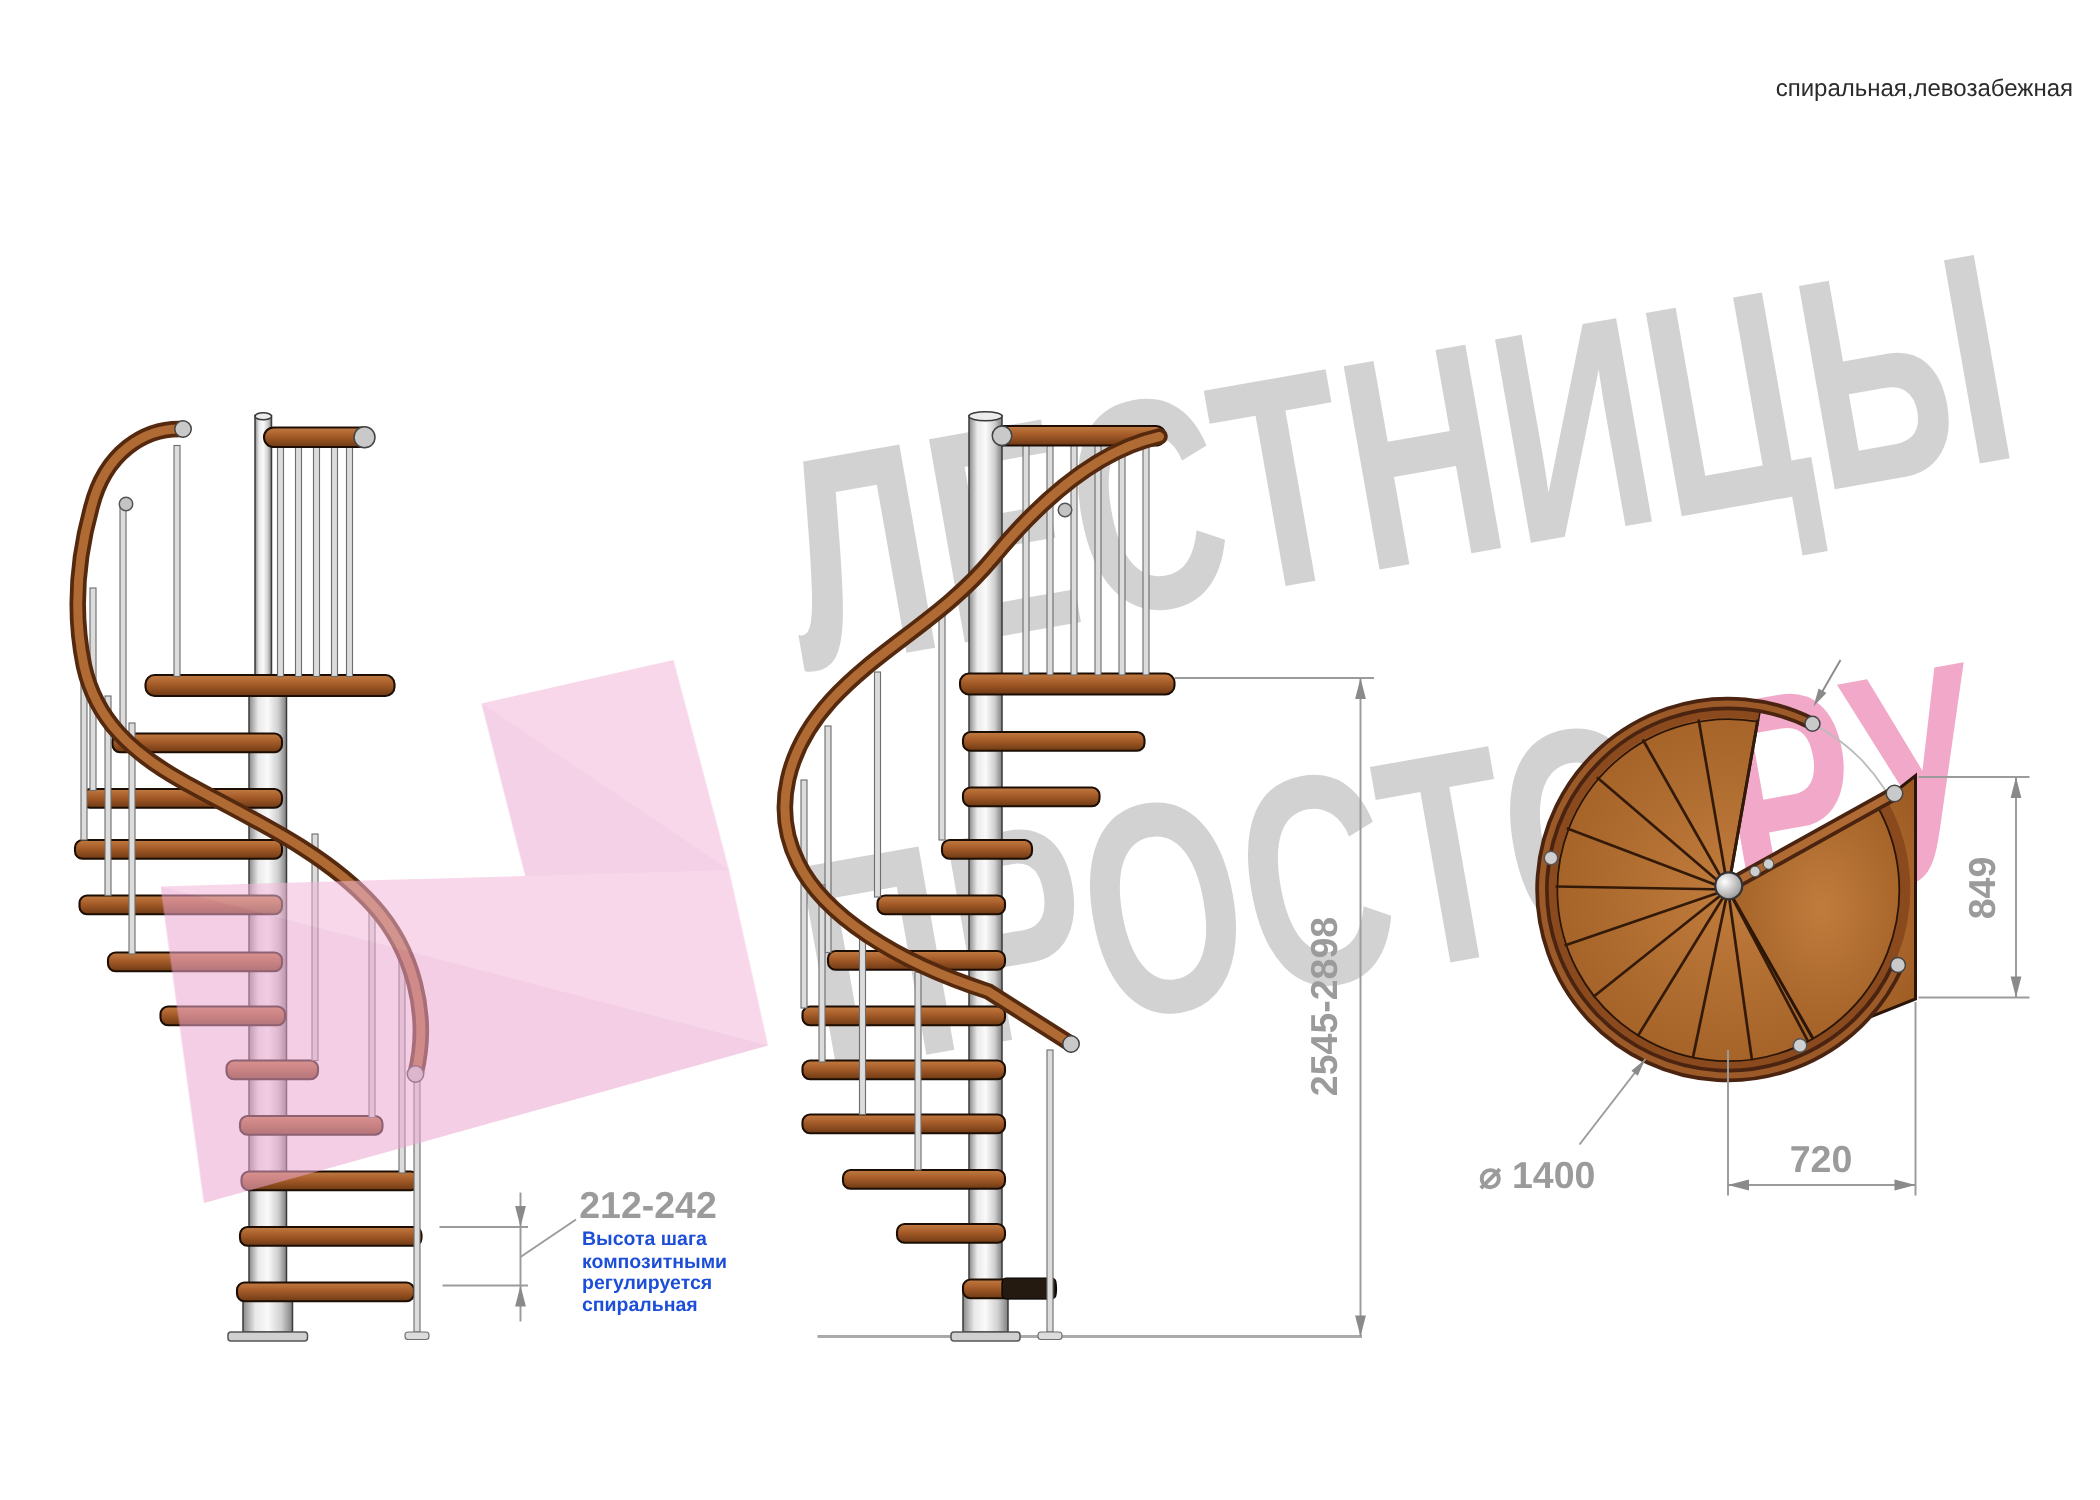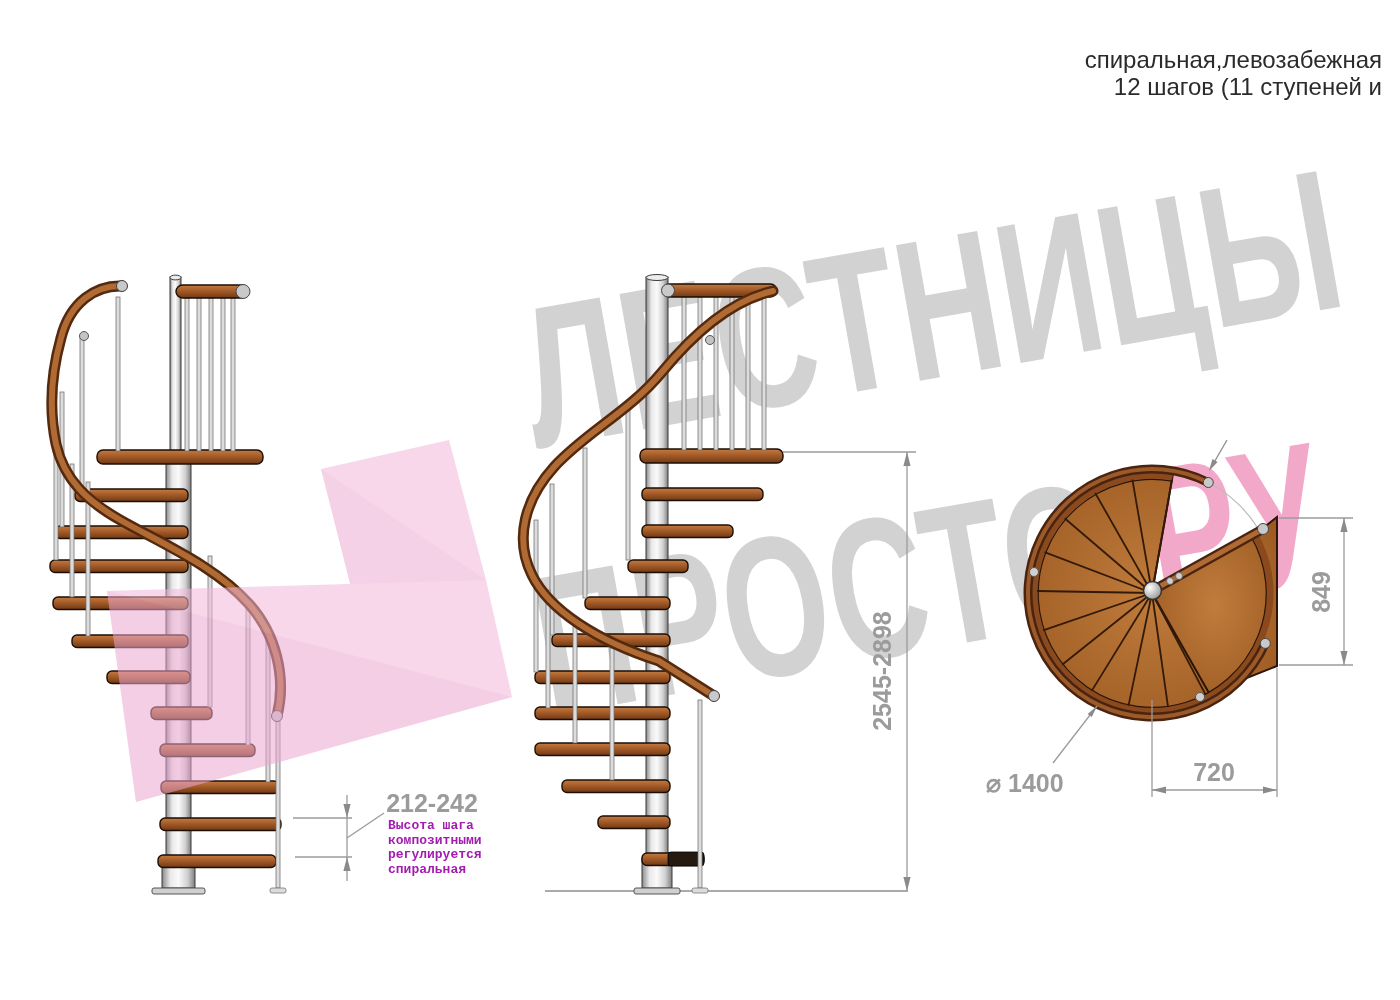--- a/index.html
+++ b/index.html
@@ -8,24 +8,24 @@
   
   .wm{position:absolute;white-space:nowrap;font-weight:700;z-index:1;
       font-size:200px;letter-spacing:2px;line-height:1.1;}
   .wm1{left:505px;top:272px;color:#d2d2d2;transform:rotate(-10deg) scaleX(0.70);transform-origin:0 0;}
   .wm2{left:518px;top:540px;color:#d2d2d2;transform:rotate(-10deg) scaleX(0.68);transform-origin:0 0;}
   .wm2 .pink{color:#f2a9c9;}
   
   .draw{position:absolute;left:0;top:0;z-index:2;}
   
   .title-block{position:absolute;top:46px;right:18px;z-index:3;text-align:right;
-      font-size:24px;line-height:27px;color:#2b2b2b;}
+      font-size:16px;line-height:27px;color:#2b2b2b;}
   
   .note-block{position:absolute;left:388px;top:819px;z-index:3;font-size:13px;font-weight:700;
-      line-height:14.6px;color:#a21caf;font-family:Liberation Mono, monospace;}
+      line-height:14.6px;color:#1d4ed8;}
 </style>
 </head>
 <body>
 
 <div class="page">
 
   <div class="wm wm1">
     <span>ЛЕСТНИЦЫ</span>
   </div>
   <div class="wm wm2">
@@ -250,21 +250,20 @@
     <g opacity="0.55">
       <polygon points="321,469 449,440 486,580 356,607" fill="#f0b6d7"></polygon>
       <polygon points="321,469 486,580 356,607" fill="#e492c3" opacity="0.3"></polygon>
       <polygon points="107,591 486,580 512,697 136,802" fill="#f0b6d7"></polygon>
       <polygon points="107,591 512,697 136,802" fill="#e492c3" opacity="0.4"></polygon>
     </g>
   </svg>
 
   <div class="title-block">
     <div>спиральная,левозабежная</div>
-    <div>12 шагов (11 ступеней и</div>
   </div>
 
   <div class="note-block">
     <div>Высота шага</div>
     <div>композитными</div>
     <div>регулируется</div>
     <div>спиральная</div>
   </div>
 
 </div>

